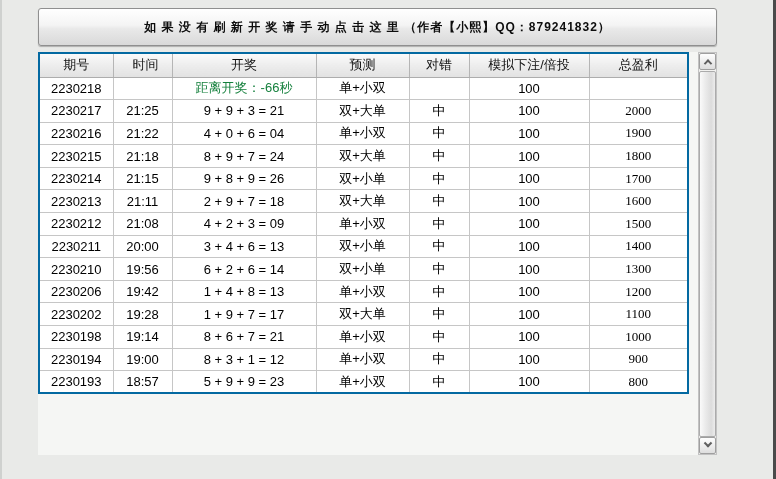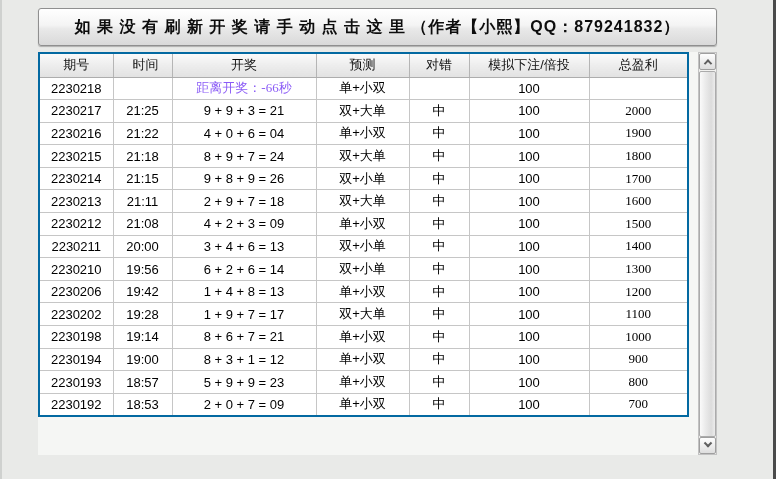--- a/index.html
+++ b/index.html
@@ -26,21 +26,21 @@
   
   .banner {
     position: absolute;
     left: 38px; top: 8px;
     width: 679px; height: 38px;
     border: 1px solid #8f8f8f;
     border-radius: 3px;
     background: linear-gradient(to bottom, #ffffff 0%, #f4f4f4 45%, #e9e9e9 55%, #d9d9d9 100%);
     box-shadow: 0 1px 1px rgba(0,0,0,0.25);
     font-family: "Liberation Sans", "DejaVu Sans", sans-serif;
-    font-size: 16px;
+    font-size: 12px;
     font-weight: bold;
     color: #0d0d0d;
     letter-spacing: 1px;
     text-align: center;
     line-height: 36px;
     cursor: pointer;
     white-space: nowrap;
   }
 
   
@@ -74,21 +74,21 @@
     border-right: 1px solid #b5b5b5;
     border-bottom: 1px solid #adadad;
     font-weight: normal;
     color: #111111;
   }
   .data-table thead th:last-child { border-right: none; }
   .data-table tbody td { height: 22.6px; color: #000000; }
 
   .c-period  { color: var(--period-red); }
   .c-result  { color: var(--result-blue); }
-  .c-result.plain { color: #8b5cf6; font-family: Liberation Serif, serif; }
+  .c-result.plain { color: #15803d; }
   .c-verdict { color: var(--verdict-red); }
   .c-profit  { color: var(--profit-purple); font-family: Liberation Serif, serif; }
 
   
   .col-period { width: 74px; }
   .col-time   { width: 59px; padding-left: 6px; }
   .col-result { width: 144px; }
   .col-pred   { width: 93px; margin-top: 12px; }
   .col-verd   { width: 60px; }
   .col-bet    { width: 120px; }
@@ -272,29 +272,20 @@
           </tr>
           <tr>
             <td class="c-period">2230193</td>
             <td class="c-time">18:57</td>
             <td class="c-result">5 + 9 + 9 = 23</td>
             <td class="c-prediction">单+小双</td>
             <td class="c-verdict">中</td>
             <td class="c-bet">100</td>
             <td class="c-profit">800</td>
           </tr>
-          <tr>
-            <td class="c-period">2230192</td>
-            <td class="c-time">18:53</td>
-            <td class="c-result">2 + 0 + 7 = 09</td>
-            <td class="c-prediction">单+小双</td>
-            <td class="c-verdict">中</td>
-            <td class="c-bet">100</td>
-            <td class="c-profit">700</td>
-          </tr>
         </tbody>
     </table>
 
     <div class="scrollbar">
       <div class="sb-btn up">
         <span class="chev up"></span>
       </div>
       <div class="sb-thumb"></div>
       <div class="sb-btn down">
         <span class="chev down"></span>

